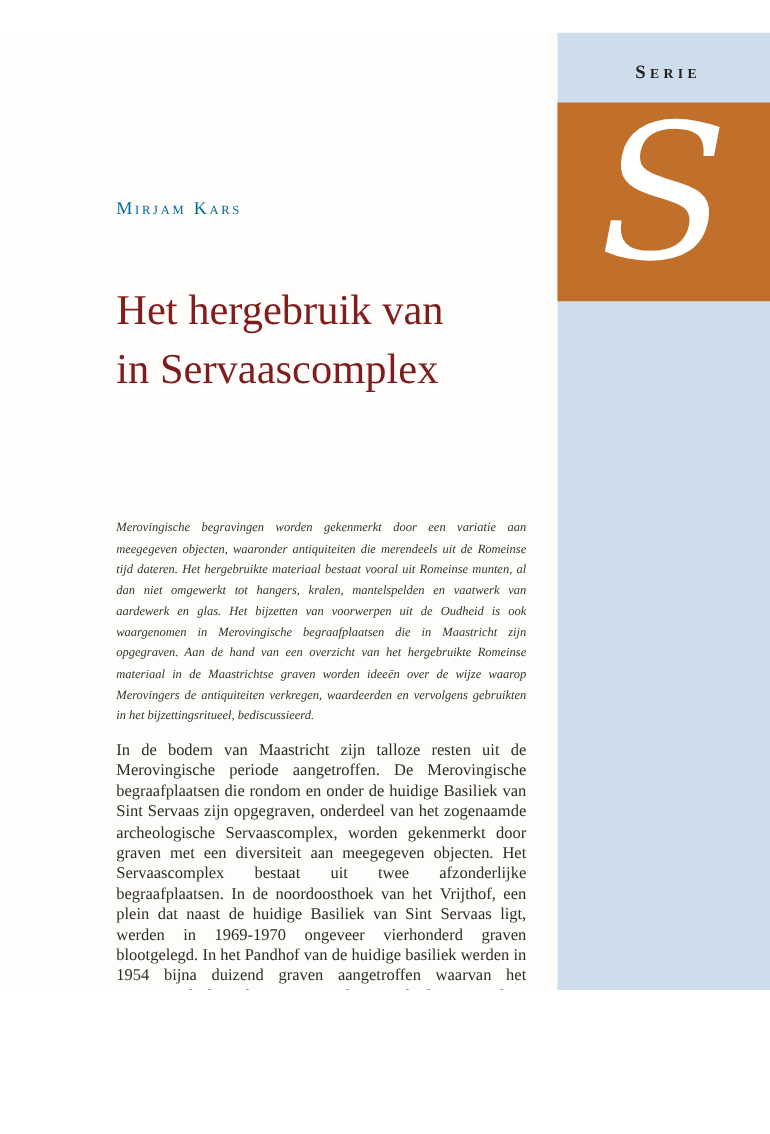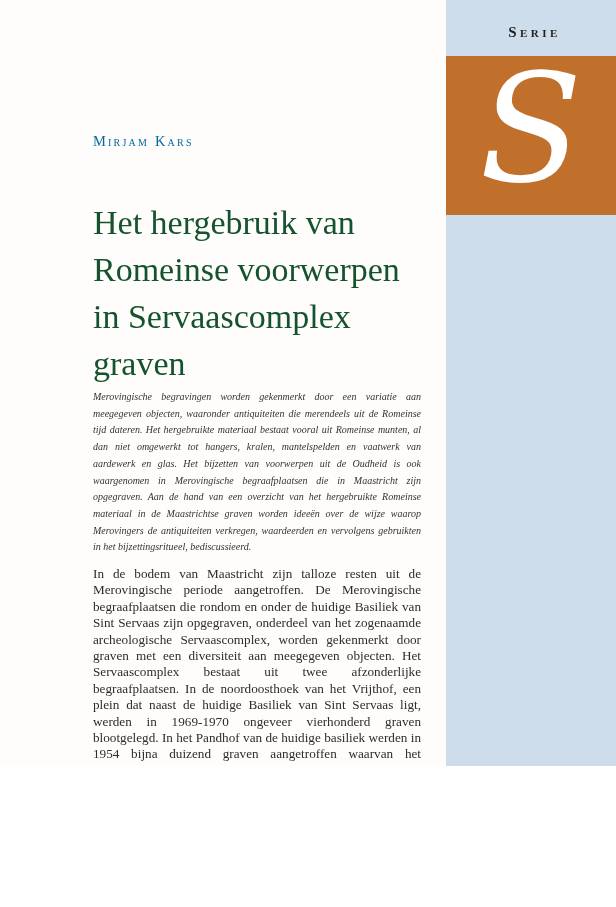--- a/index.html
+++ b/index.html
@@ -4,20 +4,21 @@
 <style>
   html, body { margin: 0; padding: 0; }
   .page {
     position: relative;
     width: 616px;
     height: 766px;
     background: #fefdfb;
     overflow: hidden;
     font-family: "Liberation Serif", serif;
     color: #2e2c28;
+    margin-top: 26px;
   }
 
   
   .series-band {
     position: absolute;
     left: 446px;
     top: 0;
     width: 170px;
     height: 907px;
     background: #cdddec;
@@ -71,21 +72,21 @@
     letter-spacing: 2.2px;
     color: #0369a1;
   }
   .title {
     position: absolute;
     top: 176px;
     left: 0;
     width: 328px;
     font-size: 34px;
     line-height: 47px;
-    color: #14532d;
+    color: #7f1d1d;
     font-weight: 400;
   }
   .abstract {
     position: absolute;
     top: 389px;
     left: 0;
     width: 328px;
     font-style: italic;
     font-size: 10px;
     line-height: 16.7px;
@@ -118,23 +119,21 @@
     <div class="series-block">
       <span class="series-initial">S</span>
     </div>
   </div>
 
   <div class="content">
     <div class="author">Mirjam Kars</div>
 
     <h1 class="title">
         <div>Het hergebruik van</div>
-        <div>Romeinse voorwerpen</div>
         <div>in Servaascomplex</div>
-        <div>graven</div>
       </h1>
 
     <p class="abstract">Merovingische begravingen worden gekenmerkt door een variatie aan meegegeven objecten, waaronder antiquiteiten die merendeels uit de Romeinse tijd dateren. Het hergebruikte materiaal bestaat vooral uit Romeinse munten, al dan niet omgewerkt tot hangers, kralen, mantelspelden en vaatwerk van aardewerk en glas. Het bijzetten van voorwerpen uit de Oudheid is ook waargenomen in Merovingische begraafplaatsen die in Maastricht zijn opgegraven. Aan de hand van een overzicht van het hergebruikte Romeinse materiaal in de Maastrichtse graven worden ideeën over de wijze waarop Merovingers de antiquiteiten verkregen, waardeerden en vervolgens gebruikten in het bijzettingsritueel, bediscussieerd.</p>
 
     <p class="body-text"><span>In de bodem van Maastricht zijn talloze resten uit de Merovingische periode aangetroffen. De Merovingische begraafplaatsen die rondom en onder de huidige Basiliek van Sint Servaas zijn opgegraven, onderdeel van het zogenaamde archeologische Servaascomplex, worden gekenmerkt door graven met een diversiteit aan meegegeven objecten. Het Servaascomplex bestaat uit twee afzonderlijke begraafplaatsen. In de noordoosthoek van het Vrijthof, een plein dat naast de huidige Basiliek van Sint Servaas ligt, werden in 1969-1970 ongeveer vierhonderd graven blootgelegd. In het Pandhof van de huidige basiliek werden in 1954 bijna duizend graven aangetroffen waarvan het overgrote deel uit de Merovingische periode dateert. Tijdens een archeologische campagne in de jaren tachtig van de vorige eeuw werden in de ondergrond van de basiliek nog eens ongeveer vierhonderd graven blootgelegd. Deze vormden samen met de graven uit het Pandhof een uitgestrekte Merovingische begraafplaats die al in gebruik was voor de eerste stenen bouwfase van de kerk op dit hoger gelegen gedeelte verscheen.</span><sup>1</sup></p>
   </div>
 
 </div>
 
 </body></html>

